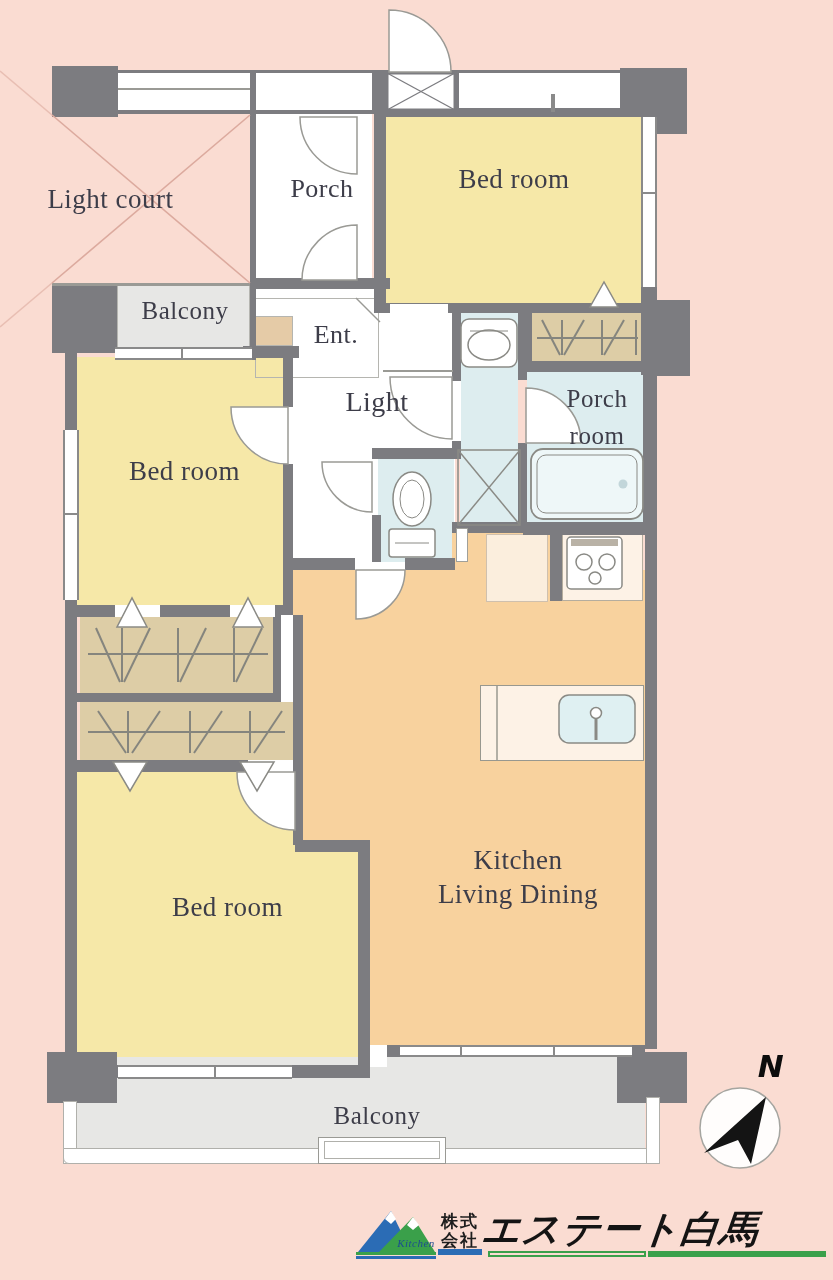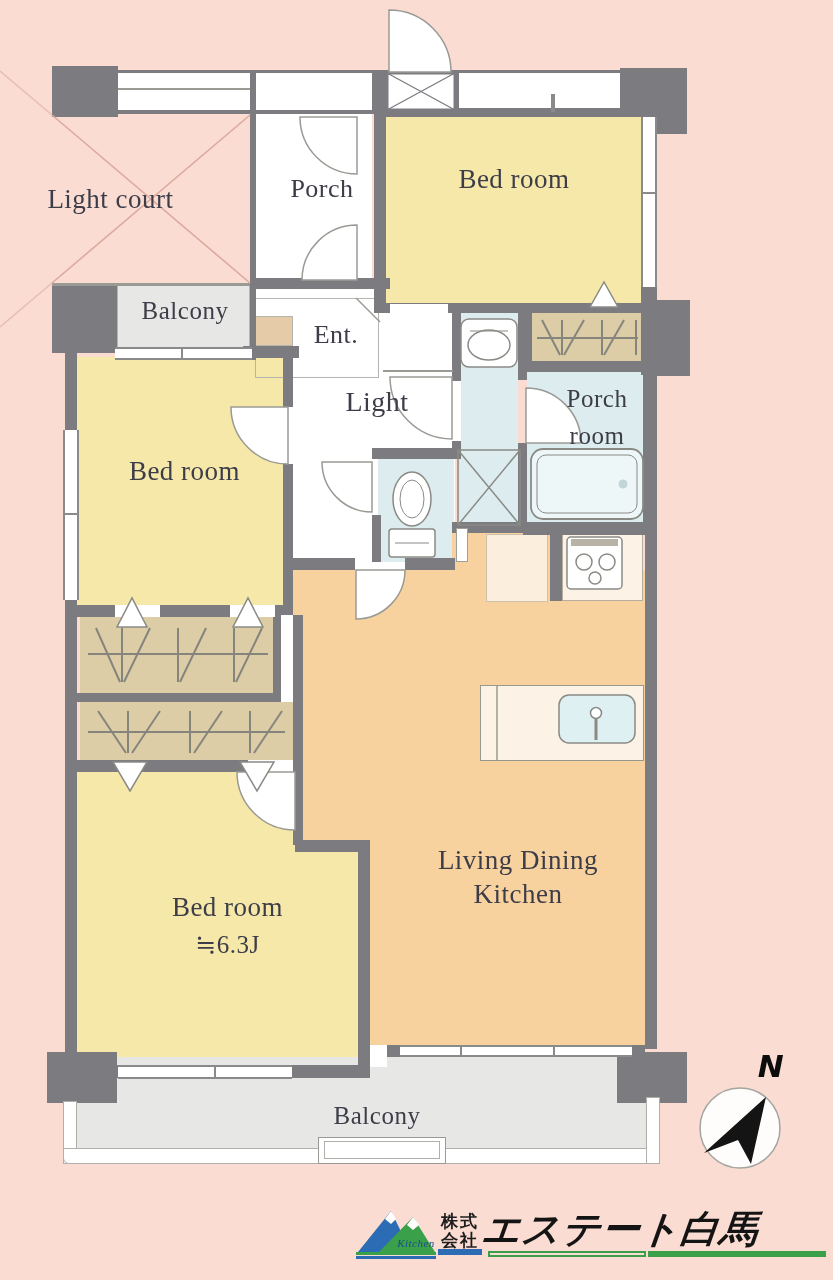--- a/index.html
+++ b/index.html
@@ -263,25 +263,24 @@
     <div>room</div>
   </div>
   <div class="lbl" style="left:424px;top:160px;width:180px;font-size:27px;line-height:38px;">
     <div>Bed room</div>
   </div>
   <div class="lbl" style="left:92px;top:452px;width:185px;font-size:27px;line-height:38px;">
     <div>Bed room</div>
   </div>
   <div class="lbl" style="left:135px;top:888px;width:185px;font-size:27px;line-height:38px;">
     <div>Bed room</div>
-    <div style="font-size:25px;">≒6.3J</div>
   </div>
   <div class="lbl" style="left:418px;top:843px;width:200px;font-size:27px;line-height:34px;">
+    <div>Kitchen</div>
     <div>Living Dining</div>
-    <div>Kitchen</div>
   </div>
   <div class="lbl" style="left:124px;top:297px;width:122px;font-size:25px;">Balcony</div>
   <div class="lbl" style="left:312px;top:1102px;width:130px;font-size:25px;">Balcony</div>
   <div class="lbl" style="left:748px;top:1048px;width:46px;font-size:31px;font-weight:bold;font-style:italic;font-family:'DejaVu Sans','Liberation Sans',sans-serif;color:#0c0c0c;">N</div>
 
   <div class="lbl" style="left:374px;top:1237px;width:84px;font-size:11px;font-style:italic;color:#1c4d8f;">Kitchen</div>
   <div class="abs" style="left:436px;top:1212px;width:48px;text-align:center;font-family:'DejaVu Sans','Liberation Sans',sans-serif;font-weight:bold;color:#1d1d1d;font-size:17px;line-height:19px;letter-spacing:2px;">
     <div>株式</div>
     <div>会社</div>
   </div>

